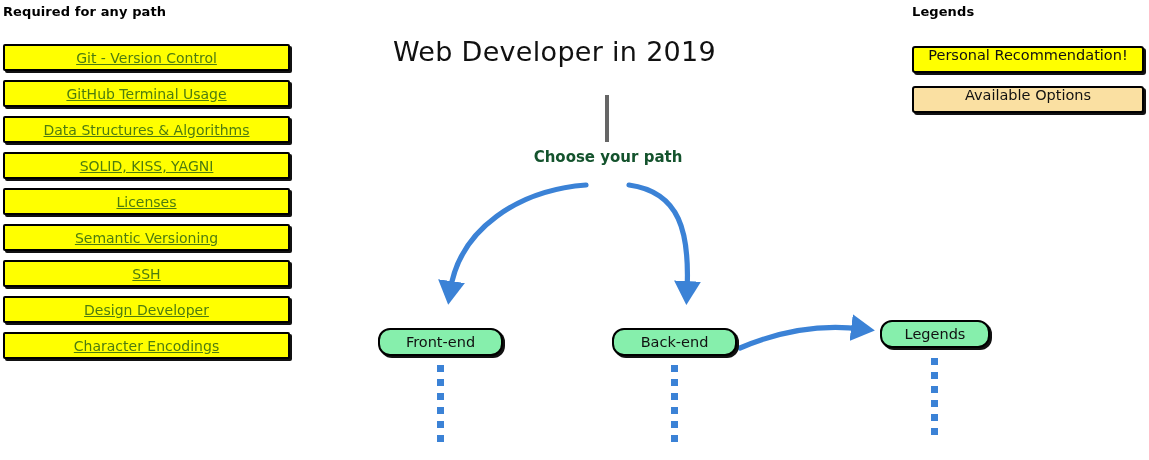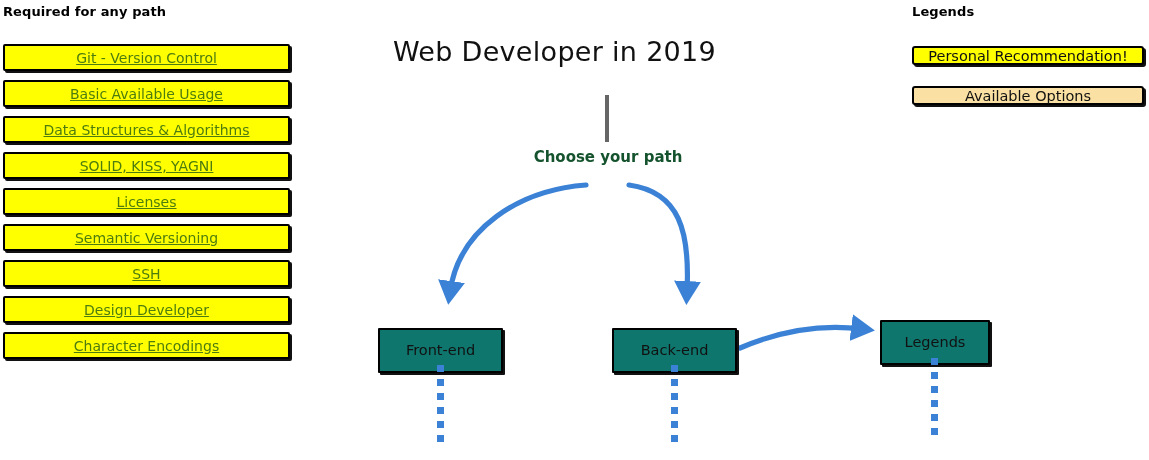--- a/index.html
+++ b/index.html
@@ -100,24 +100,24 @@
     left: 0;
     top: 0;
     width: 1149px;
     height: 460px;
     pointer-events: none;
   }
 
   
   .path-box {
     position: absolute;
-    height: 45px;
-    background: #0f766e;
+    height: 28px;
+    background: #86efac;
     border: 2.5px solid #000000;
-    border-radius: 1px;
+    border-radius: 12px;
     box-shadow: 2px 2px 0 #111;
     box-sizing: border-box;
     display: flex;
     align-items: center;
     justify-content: center;
   }
   .path-box span {
     font-size: 14.5px;
     line-height: 1;
     color: #111;
@@ -142,27 +142,27 @@
   #trail-frontend { left: 437px; top: 365px; }
   #trail-backend  { left: 671px; top: 365px; }
   #trail-devops   { left: 931px; top: 358px; }
 
   
   #legends-heading { left: 912px; top: 4px; }
   .legend-box {
     position: absolute;
     left: 912px;
     width: 232px;
-    height: 19px;
+    height: 27px;
     border: 2.5px solid #000000;
     border-radius: 3px;
     box-shadow: 2px 2px 0 #111;
     box-sizing: border-box;
     display: flex;
-    align-items: flex-end;
+    align-items: flex-start;
     justify-content: center;
   }
   .legend-box span {
     font-size: 14.5px;
     line-height: 1;
     color: #111;
     white-space: nowrap;
   }
   #legend-box-0 { top: 46px; background: #FFFF00; }
   #legend-box-1 { top: 86px; background: #FAE0A2; }
@@ -172,21 +172,21 @@
 </head>
 <body>
 
 <div class="section-heading abs" id="required-heading">Required for any path</div>
 
 <div id="required-column">
   <div class="req-item">
     <span>Git - Version Control</span>
   </div>
   <div class="req-item">
-    <span>Basic Available Usage</span>
+    <span>GitHub Terminal Usage</span>
   </div>
   <div class="req-item">
     <span>Data Structures &amp; Algorithms</span>
   </div>
   <div class="req-item">
     <span>SOLID, KISS, YAGNI</span>
   </div>
   <div class="req-item">
     <span>Licenses</span>
   </div>

